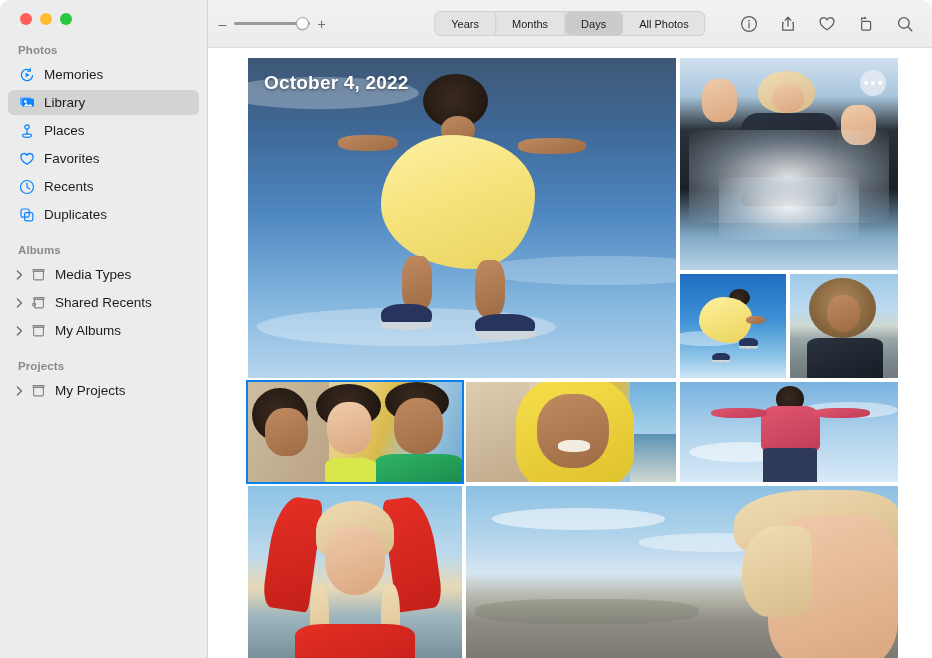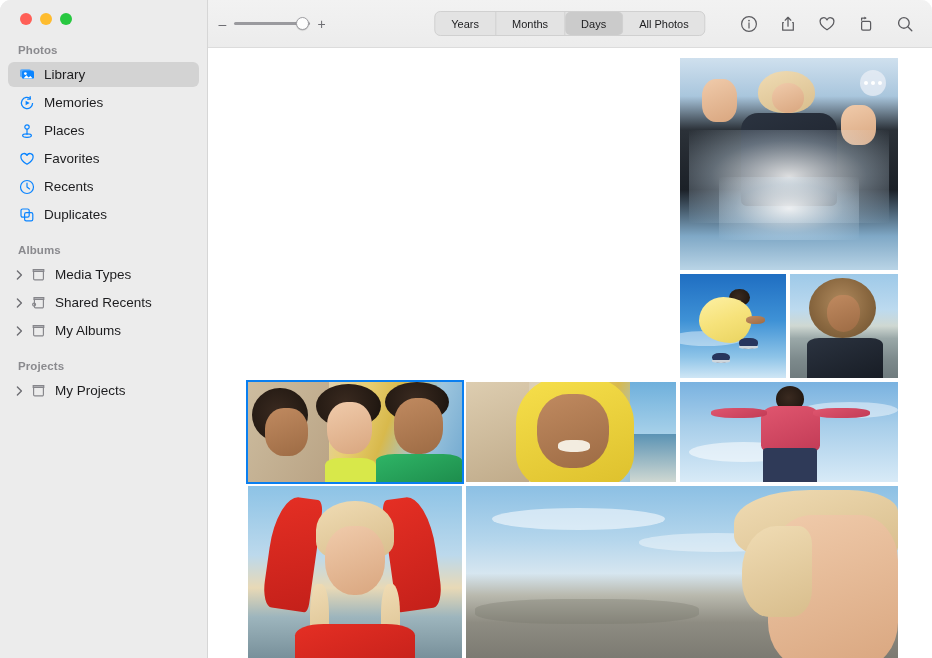--- a/index.html
+++ b/index.html
@@ -390,43 +390,43 @@
     <div id="traffic-lights">
       <span class="tl-dot tl-close"></span>
       <span class="tl-dot tl-min"></span>
       <span class="tl-dot tl-max"></span>
     </div>
 
     <div id="sidebar-scroll">
 
       <div class="section-header">Photos</div>
 
+      <div class="sb-item">
+        <span class="sb-icon">
+          <svg width="16" height="16" viewBox="0 0 16 16" fill="none" stroke="#0a84ff" stroke-width="1.25">
+            <path d="M13.6 8a5.6 5.6 0 1 1-1.8-4.1"></path>
+            <path d="M11.2 1.6v2.6H8.7" stroke-linecap="round" stroke-linejoin="round"></path>
+            <path d="M6.6 5.7l4.1 2.3-4.1 2.3z" fill="#0a84ff" stroke="none"></path>
+          </svg>
+        </span>
+        <span class="sb-label">Memories</span>
+      </div>
+
       <div class="sb-item selected">
         <span class="sb-icon">
           <svg width="17" height="17" viewBox="0 0 17 17" fill="none">
             <rect x="1" y="3.2" width="11" height="8" rx="1.6" fill="#5aa9f8"></rect>
             <rect x="3" y="4.6" width="12" height="8.4" rx="1.8" fill="#0a84ff"></rect>
             <circle cx="6.4" cy="7.6" r="1.35" fill="#ffffff"></circle>
             <path d="M4.4 12.4l3-3.1 2.2 2.1 1.7-1.5 2.5 2.5z" fill="#ffffff"></path>
           </svg>
         </span>
         <span class="sb-label">Library</span>
       </div>
 
-      <div class="sb-item">
-        <span class="sb-icon">
-          <svg width="16" height="16" viewBox="0 0 16 16" fill="none" stroke="#0a84ff" stroke-width="1.25">
-            <path d="M13.6 8a5.6 5.6 0 1 1-1.8-4.1"></path>
-            <path d="M11.2 1.6v2.6H8.7" stroke-linecap="round" stroke-linejoin="round"></path>
-            <path d="M6.6 5.7l4.1 2.3-4.1 2.3z" fill="#0a84ff" stroke="none"></path>
-          </svg>
-        </span>
-        <span class="sb-label">Memories</span>
-      </div>
-
 
       <div class="sb-item">
         <span class="sb-icon">
           <svg width="16" height="16" viewBox="0 0 16 16" fill="none" stroke="#0a84ff" stroke-width="1.2">
             <circle cx="8" cy="4" r="2.2"></circle>
             <path d="M8 6.2v5.2" stroke-linecap="round"></path>
             <ellipse cx="8" cy="12.6" rx="4.4" ry="1.8"></ellipse>
           </svg>
         </span>
         <span class="sb-label">Places</span>
@@ -585,20 +585,37 @@
             <circle cx="7.9" cy="7.9" r="5.3"></circle>
             <path d="M11.8 11.8l4 4" stroke-linecap="round"></path>
           </svg>
         </span>
       </div>
     </div>
 
     <div id="grid-wrap">
       <div id="grid">
 
+        <div class="cell" style="left:0; top:0; width:428px; height:320px;">
+          <div class="ph sky">
+            <div class="blob soft" style="left:-6%; top:6%; width:46%; height:10%; background:rgba(255,255,255,0.28); border-radius:50%;"></div>
+            <div class="blob soft" style="left:54%; top:62%; width:58%; height:9%; background:rgba(255,255,255,0.22); border-radius:50%;"></div>
+            <div class="blob soft" style="left:2%; top:78%; width:70%; height:12%; background:rgba(255,255,255,0.30); border-radius:50%;"></div>
+            <div class="hair-dark" style="left:41%; top:5%; width:15%; height:17%;"></div>
+            <div class="skin" style="left:45%; top:18%; width:8%; height:9%;"></div>
+            <div class="dress-yellow" style="left:31%; top:24%; width:36%; height:42%;"></div>
+            <div class="skin" style="left:21%; top:24%; width:14%; height:5%; border-radius:40%;"></div>
+            <div class="skin" style="left:63%; top:25%; width:16%; height:5%; border-radius:40%;"></div>
+            <div class="skin" style="left:36%; top:62%; width:7%; height:17%; border-radius:36%;"></div>
+            <div class="skin" style="left:53%; top:63%; width:7%; height:18%; border-radius:36%;"></div>
+            <div class="shoe" style="left:31%; top:77%; width:12%; height:8%;"></div>
+            <div class="shoe" style="left:53%; top:80%; width:14%; height:8%;"></div>
+          </div>
+          <div id="date-label">October 4, 2022</div>
+        </div>
 
         <div class="cell" style="left:432px; top:0; width:218px; height:212px;">
           <div class="ph dark-splash">
             <div class="blonde" style="left:36%; top:6%; width:26%; height:20%; border-radius:50% 50% 44% 44%;"></div>
             <div class="skin-light" style="left:42%; top:12%; width:15%; height:14%;"></div>
             <div class="navy-shirt" style="left:28%; top:26%; width:44%; height:44%; border-radius:18% 18% 6% 6%;"></div>
             <div class="skin-light" style="left:10%; top:10%; width:16%; height:20%; border-radius:40%;"></div>
             <div class="skin-light" style="left:74%; top:22%; width:16%; height:19%; border-radius:40%;"></div>
             <div class="water" style="left:4%; top:34%; width:92%; height:44%;"></div>
             <div class="water" style="left:18%; top:56%; width:64%; height:30%;"></div>

